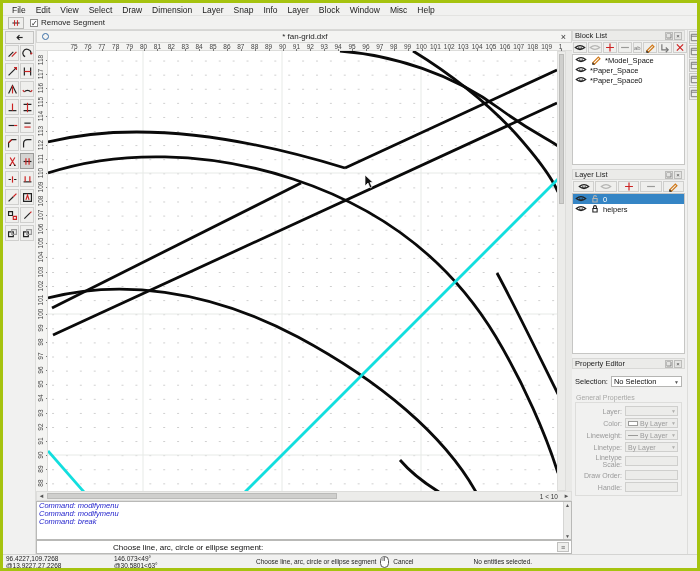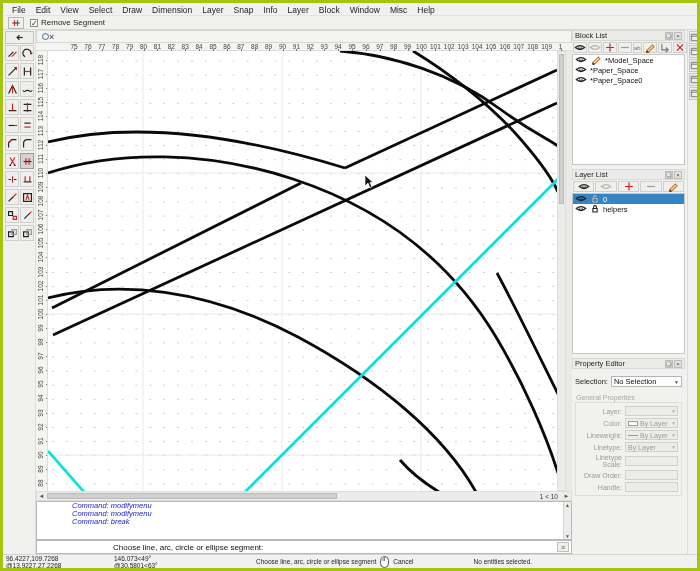--- a/index.html
+++ b/index.html
@@ -38,21 +38,21 @@
   #vscroll{position:absolute;left:521px;top:0;width:9px;height:440px;background:#ececea;border:1px solid #dddddb;}
   #vthumb{position:absolute;left:1px;top:2px;width:5px;height:150px;background:#cfcfcd;border:1px solid #bbbbb9;}
   #hscroll{position:absolute;left:0;top:461px;width:536px;height:10px;background:#ececea;border:1px solid #dddddb;display:flex;align-items:center;}
   .sarrow{width:9px;height:8px;font-size:6px;color:#555;text-align:center;line-height:8px;}
   #hthumb{width:290px;height:6px;background:#cfcfcd;border:1px solid #bbbbb9;margin-left:1px;}
   #scale-label{margin-left:auto;font-size:6.5px;color:#333;padding-right:4px;}
   #history{position:absolute;left:0;top:471px;width:536px;height:39px;background:#fff;border:1px solid #b9b9b7;overflow:hidden;padding:0 2px;}
   .hline{font-size:7.5px;line-height:8px;white-space:nowrap;}
   .hline.warning{color:#cc2222;margin-top:-4px;}
   .hline.normal{color:#111;}
-  .hline.command{color:#2222cc;font-style:italic;margin-left:33px;}
+  .hline.command{color:#2222cc;font-style:italic;}
   #histscroll{position:absolute;right:0;top:0;width:8px;height:37px;background:#ececea;border-left:1px solid #d5d5d3;font-size:5px;color:#555;text-align:center;}
   #cmdline{position:absolute;left:0;top:510px;width:536px;height:14px;background:#fff;border:1px solid #b9b9b7;display:flex;align-items:center;}
   #cmd-prompt{font-size:8px;color:#111;padding-left:76px;flex:1;}
   #cmd-btn{width:12px;height:10px;border:1px solid #c0c0be;background:#efefed;font-size:7px;line-height:9px;text-align:center;color:#555;margin-right:2px;}
   
   .panel{position:absolute;left:569px;width:113px;background:#f1f1f0;}
   .ptitle{height:11px;display:flex;align-items:center;font-size:7.5px;color:#222;padding:0 2px;background:#ebebe9;border:1px solid #d8d8d6;}
   .ptitle .sp{flex:1;}
   .pbtn{width:8px;height:8px;border:1px solid #bcbcba;background:#e4e4e2;font-size:6px;line-height:7px;text-align:center;color:#444;margin-left:1px;}
   .ptoolbar{display:flex;gap:1px;padding:1px 1px;background:#f1f1f0;}
@@ -184,20 +184,21 @@
           <path d="M2 5 h6 v6 h-6 Z" stroke="#222" fill="none" stroke-width="1.5"></path>
           <path d="M6 2 h6 v6 h-6 Z" stroke="#999" fill="none" stroke-width="1.5"></path>
         </svg></div><div class="tool"><svg width="11" height="11" viewBox="0 0 14 14">
           <path d="M2 5 h6 v6 h-6 Z" stroke="#222" fill="none" stroke-width="1.5"></path>
           <path d="M6 2 h6 v6 h-6 Z" stroke="#999" fill="none" stroke-width="1.5"></path>
         </svg></div></div>
 
   <div id="mdi">
     <div id="tabbar">
       <div id="tab-icon"></div>
+      <div id="tab-title">* fan-grid.dxf</div>
       <div id="tab-close">×</div>
     </div>
     <div id="hruler">
         <span class="hnum" style="left: 38px;">75</span>
         <span class="htick" style="left: 38px;"></span>
         <span class="hnum" style="left: 51.9px;">76</span>
         <span class="htick" style="left: 51.9px;"></span>
         <span class="hnum" style="left: 65.8px;">77</span>
         <span class="htick" style="left: 65.8px;"></span>
         <span class="hnum" style="left: 79.7px;">78</span>

